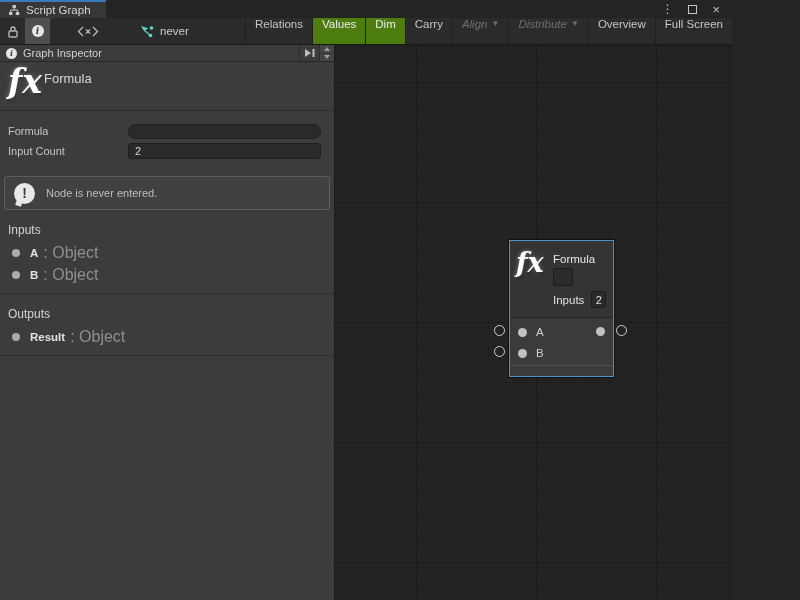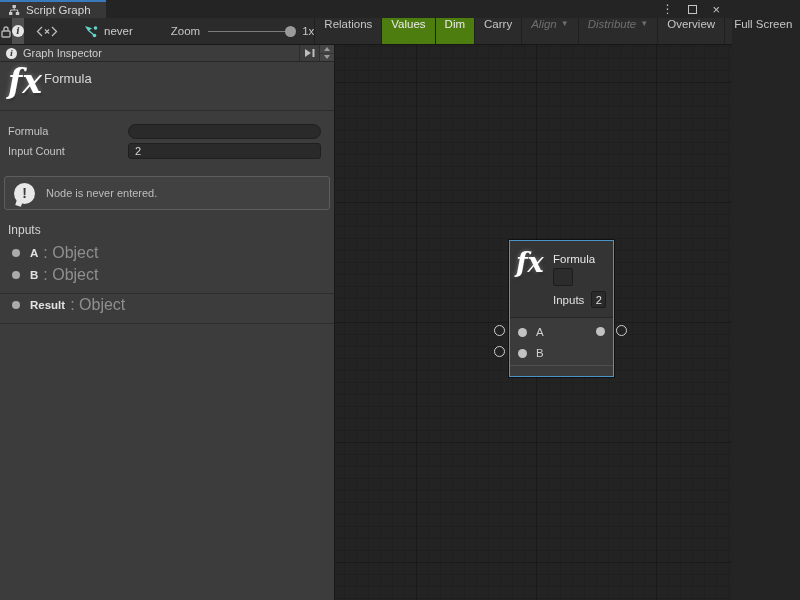--- a/index.html
+++ b/index.html
@@ -207,27 +207,20 @@
       </svg>
     </div>
     <div class="crumb">
       <svg width="14" height="13" viewBox="0 0 14 13">
         <path d="M1 1 L8 3.2 L4.2 6.2 Z" fill="#63d6c9"></path>
         <path d="M4.5 5.5 L10 10" stroke="#63d6c9" stroke-width="1.2"></path>
         <circle cx="10.5" cy="10.5" r="1.8" fill="#63d6c9"></circle>
         <circle cx="11.5" cy="3" r="1.8" fill="#63d6c9"></circle>
       </svg>
       <span>never</span>
-    </div>
-    <div class="zoom-wrap">
-      <span>Zoom</span>
-      <span class="slider-track">
-        <span class="slider-handle"></span>
-      </span>
-      <span>1x</span>
     </div>
     <div class="tb-right">
       <div class="tb-text-btn">
         <span>Relations</span>
       </div>
       <div class="tb-text-btn active">
         <span>Values</span>
       </div>
       <div class="tb-text-btn active">
         <span>Dim</span>
@@ -310,20 +303,21 @@
         <span class="port-name">A</span>
         <span class="port-type">: Object</span>
       </div>
       <div class="port-row">
         <span class="port-dot"></span>
         <span class="port-name">B</span>
         <span class="port-type">: Object</span>
       </div>
       <div class="hsep"></div>
 
+      <div class="section-h">Outputs</div>
       <div class="port-row">
         <span class="port-dot"></span>
         <span class="port-name">Result</span>
         <span class="port-type">: Object</span>
       </div>
       <div class="hsep"></div>
       <div class="insp-rest"></div>
     </div>
 
     <div class="canvas">

